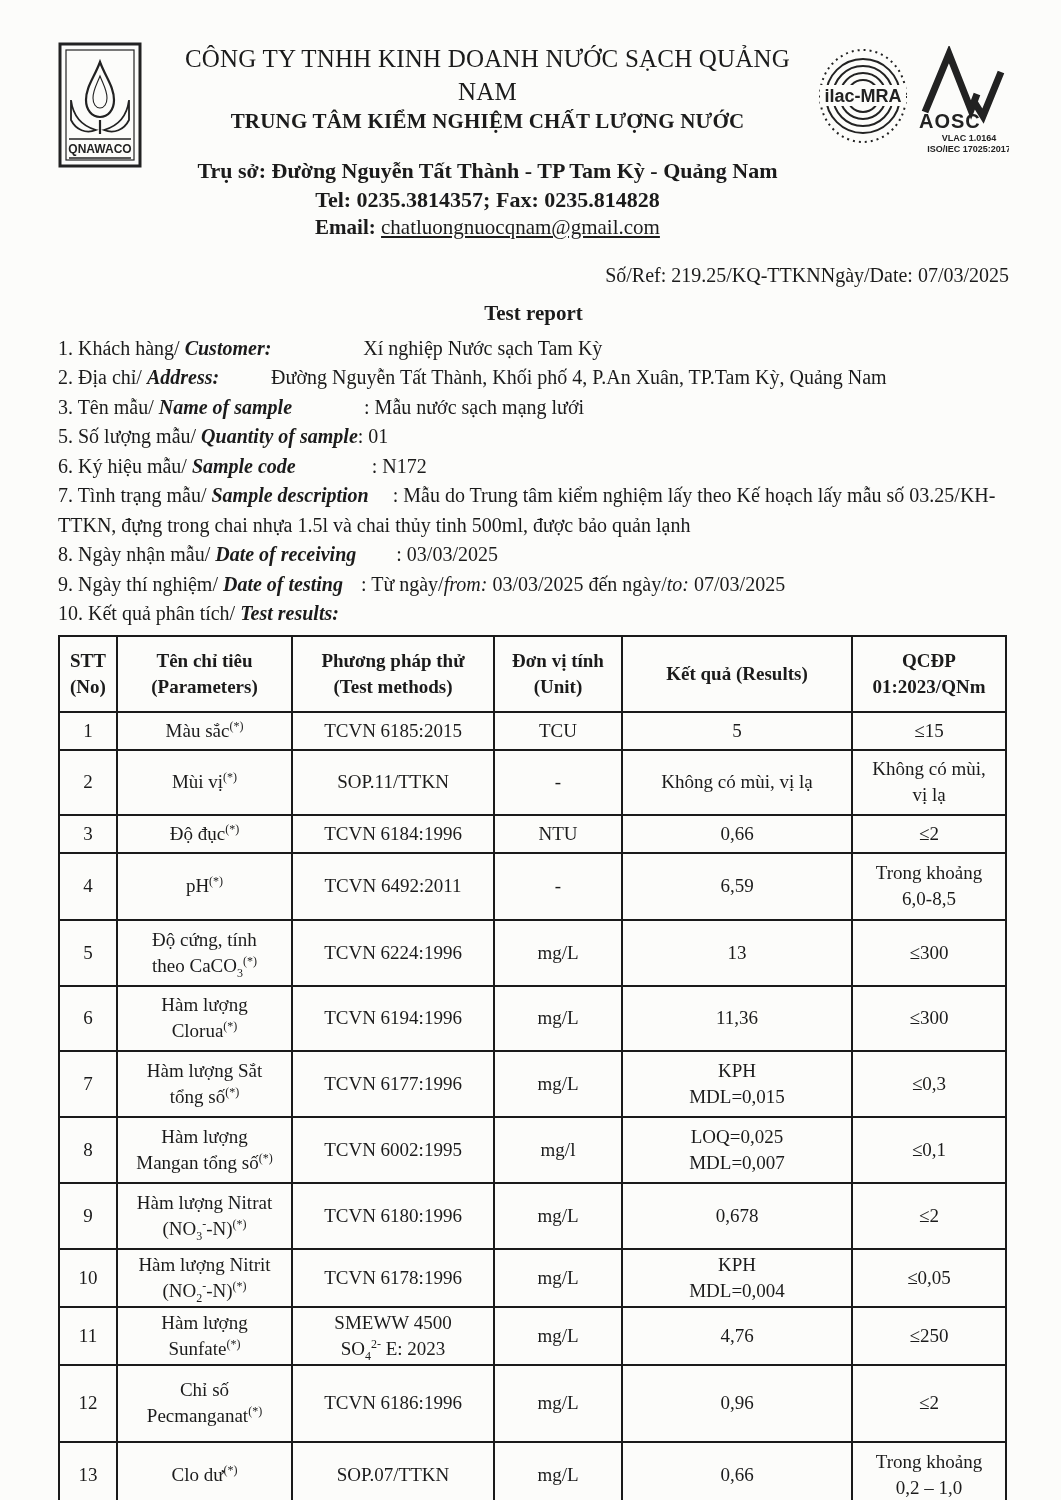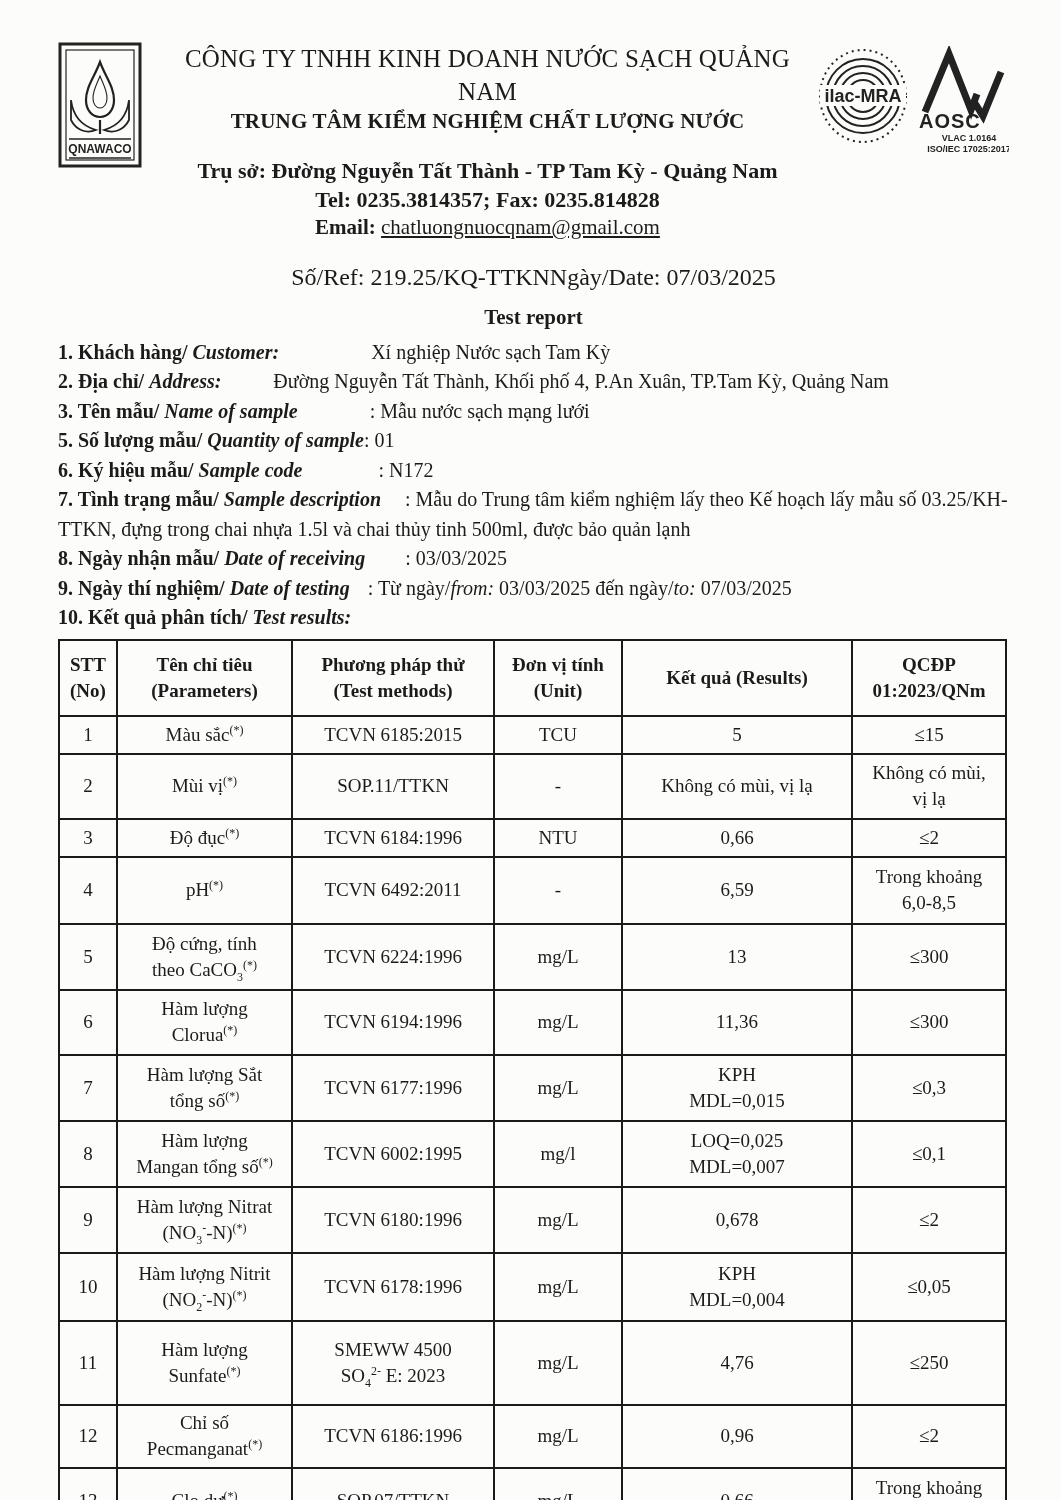--- a/index.html
+++ b/index.html
@@ -21,27 +21,27 @@
   .h-company{font-size:25px;letter-spacing:.2px;}
   .h-center{font-size:21px;font-weight:bold;letter-spacing:.2px;}
   .h-addr{font-size:22px;font-weight:bold;margin-top:20px;}
   .h-tel{font-size:22px;font-weight:bold;}
   .h-email{font-size:21px;}
   .h-email .lbl{font-weight:bold;}
   .h-email a{color:#1b1b1b;text-decoration:underline;}
   .logo-right{flex:0 0 190px;display:flex;gap:8px;align-items:flex-start;justify-content:flex-end;padding-top:6px;}
   svg{display:block;}
   
-  .meta-row{display:flex;justify-content:center;font-size:24px;margin-top:22px;}
+  .meta-row{display:flex;justify-content:flex-end;font-size:20px;margin-top:22px;}
   .title{font-size:23px;font-weight:bold;text-align:center;margin-top:2px;letter-spacing:.3px;}
   .subtitle{font-size:21px;font-weight:bold;text-align:center;margin-top:14px;}
   
   .info-list{margin-top:8px;font-size:20px;}
   .info-line{line-height:29.5px;}
-  .info-line .vi{font-weight:bold;}
+  .info-line .vi{font-weight:normal;}
   .info-line .en{font-weight:bold;font-style:italic;}
   .seg-i{font-style:italic;}
   
   table.results{border-collapse:collapse;width:947px;margin-top:6px;table-layout:fixed;}
   table.results th,table.results td{
     border:2px solid #1a1a1a;
     text-align:center;vertical-align:middle;
     padding:2px 4px;font-size:19px;line-height:1.35;
     overflow:hidden;
   }
@@ -206,37 +206,37 @@
           <td>≤0,1</td>
         </tr>
         <tr style="height: 66px;">
           <td>9</td>
           <td>Hàm lượng Nitrat<br>(NO<sub>3</sub><sup>-</sup>-N)<sup>(*)</sup></td>
           <td>TCVN 6180:1996</td>
           <td>mg/L</td>
           <td>0,678</td>
           <td>≤2</td>
         </tr>
-        <tr style="height: 68px;">
+        <tr style="height: 58px;">
           <td>10</td>
           <td>Hàm lượng Nitrit<br>(NO<sub>2</sub><sup>-</sup>-N)<sup>(*)</sup></td>
           <td>TCVN 6178:1996</td>
           <td>mg/L</td>
           <td>KPH<br>MDL=0,004</td>
           <td>≤0,05</td>
         </tr>
-        <tr style="height: 84px;">
+        <tr style="height: 58px;">
           <td>11</td>
           <td>Hàm lượng<br>Sunfate<sup>(*)</sup></td>
           <td>SMEWW 4500<br>SO<sub>4</sub><sup>2-</sup> E: 2023</td>
           <td>mg/L</td>
           <td>4,76</td>
           <td>≤250</td>
         </tr>
-        <tr style="height: 63px;">
+        <tr style="height: 77px;">
           <td>12</td>
           <td>Chỉ số<br>Pecmanganat<sup>(*)</sup></td>
           <td>TCVN 6186:1996</td>
           <td>mg/L</td>
           <td>0,96</td>
           <td>≤2</td>
         </tr>
         <tr style="height: 66px;">
           <td>13</td>
           <td>Clo dư<sup>(*)</sup></td>

